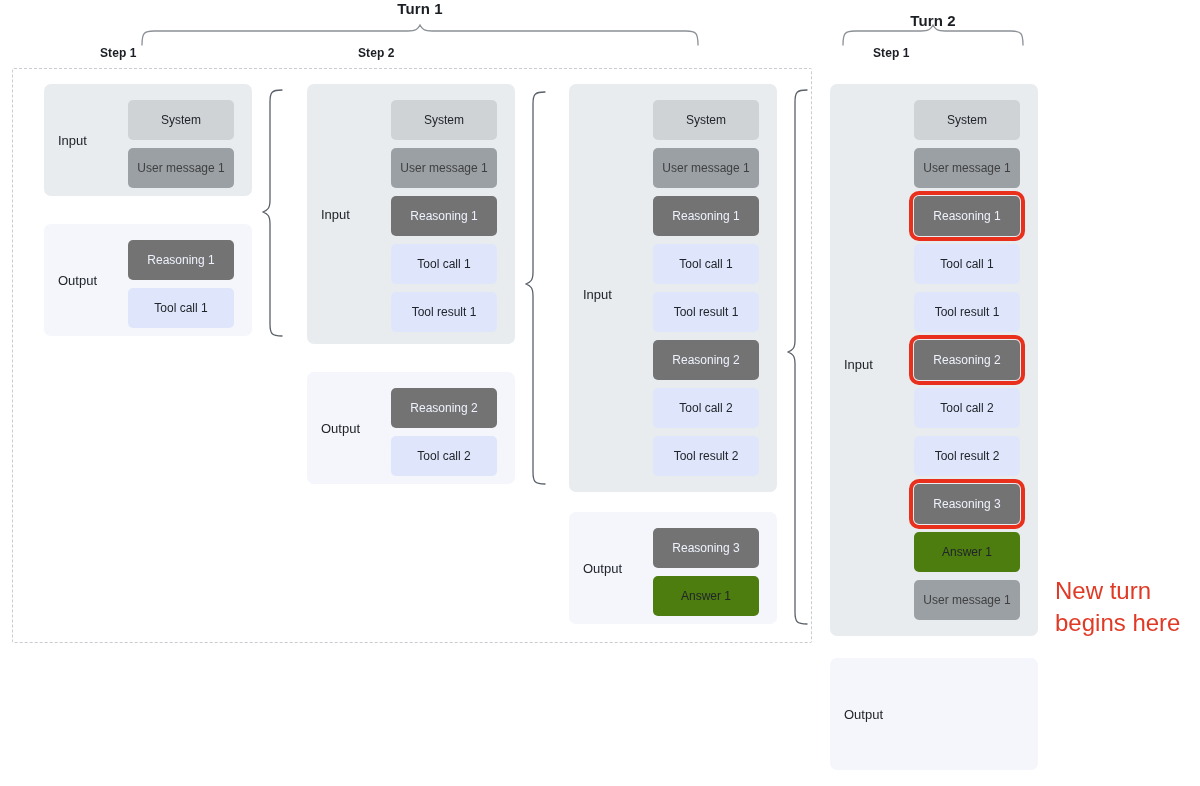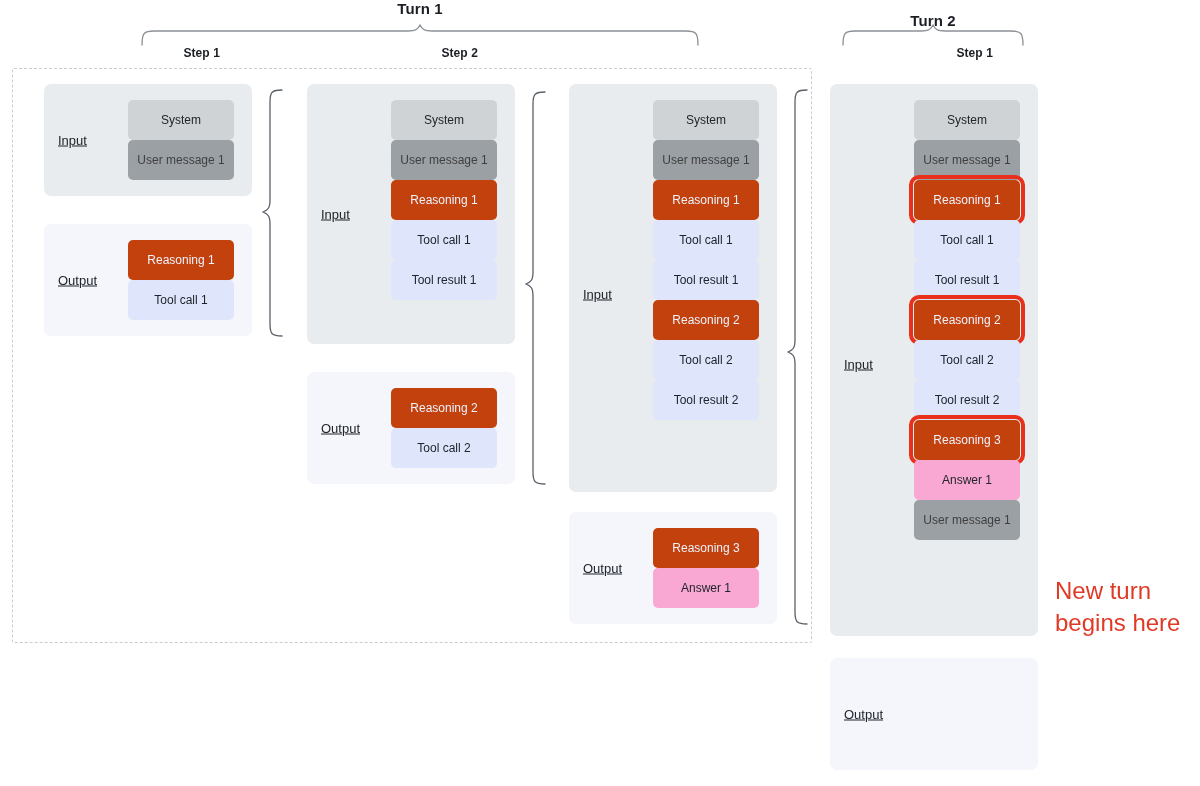--- a/index.html
+++ b/index.html
@@ -28,21 +28,21 @@
     font-weight: bold;
     color: #1b1f24;
     text-align: center;
     letter-spacing: 0.1px;
   }
   .step-title {
     position: absolute;
     font-size: 12px;
     font-weight: bold;
     color: #1b1f24;
-    text-align: right;
+    text-align: left;
     letter-spacing: 0.1px;
   }
   .turn-brace {
     position: absolute;
   }
   
   .turn1-region {
     position: absolute;
     left: 12px;
     top: 68px;
@@ -64,47 +64,47 @@
   .panel.output {
     background: #f4f6fc;
   }
   .panel-label {
     position: absolute;
     font-size: 13px;
     color: #21252b;
     left: 14px;
     transform: translateY(-50%);
     white-space: nowrap;
-    text-decoration: underline;
   }
   .chips {
     position: absolute;
     right: 18px;
     top: 16px;
     bottom: 16px;
     width: 106px;
     display: flex;
     flex-direction: column;
+    gap: 8px;
   }
   .chip {
     height: 40px;
     border-radius: 5px;
     display: flex;
     align-items: center;
     justify-content: center;
     font-size: 12px;
     box-sizing: border-box;
     position: relative;
     flex: none;
   }
   .chip.system      { background: #d0d3d6; color: #21252b; }
   .chip.user        { background: #9ba0a5; color: #404040; }
-  .chip.reasoning   { background: #c2410c; color: #eef2fd; }
+  .chip.reasoning   { background: #737373; color: #eef2fd; }
   .chip.tool        { background: #dfe6fb; color: #21252b; }
-  .chip.answer      { background: #f9a8d4; color: #21252b; }
+  .chip.answer      { background: #4d7c0f; color: #21252b; }
   .chip.ellipsis    { background: #dfe6fb; color: #6c7480; letter-spacing: 1px; }
   .chip.highlight {
     outline: 4px solid #e8301c;
     outline-offset: 1px;
     border-radius: 5px;
   }
   
   .step-brace {
     position: absolute;
   }

